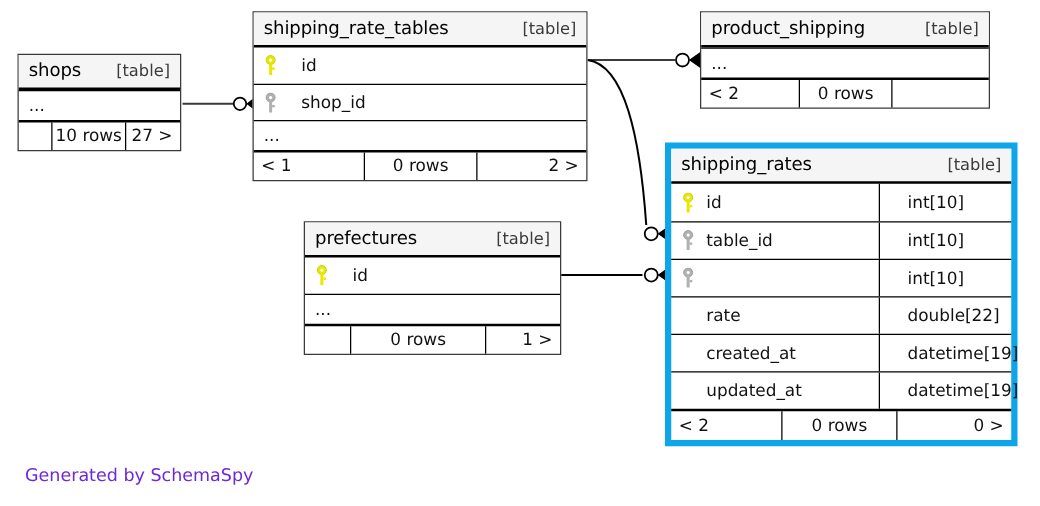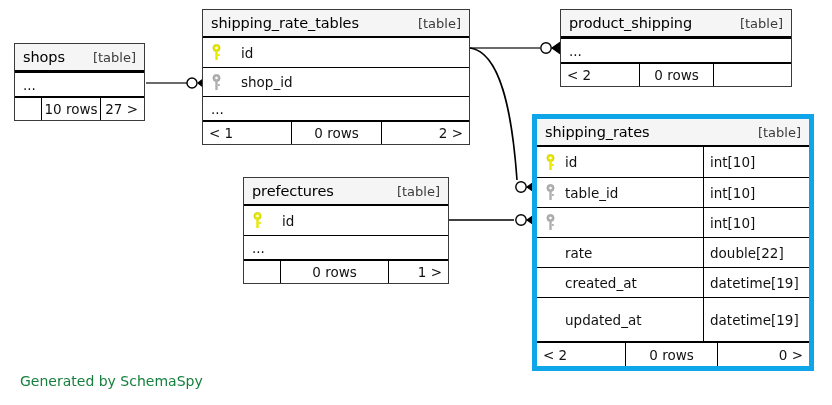--- a/index.html
+++ b/index.html
@@ -74,21 +74,21 @@
     box-sizing: border-box;
     padding-left: 8px;
     min-width: 0;
   }
   .col-type {
     flex: 0 0 auto;
     display: flex;
     align-items: center;
     box-sizing: border-box;
     border-left: 1px solid #000000;
-    padding-left: 6px;
+    padding-left: 22px;
     font-size: 13.5px;
     color: #111111;
     white-space: nowrap;
   }
   .keyslot {
     width: 20px;
     flex: 0 0 20px;
     display: flex;
     align-items: center;
     justify-content: flex-start;
@@ -125,21 +125,21 @@
     white-space: nowrap;
     overflow: hidden;
   }
   .fc-left { justify-content: flex-start; padding-left: 6px; }
   .fc-center { justify-content: center; }
   .fc-right { justify-content: flex-end; padding-right: 6px; }
   .fc-div { border-left: 1px solid #000000; }
   .credit {
     position: absolute;
     font-size: 14px;
-    color: #15803d;
+    color: #6d28d9;
     white-space: nowrap;
   }
   .keyicon { display: block; }
 </style>
 </head>
 <body>
 
 <div id="canvas">
 
   <svg class="edges" viewBox="0 0 832 405" xmlns="http://www.w3.org/2000/svg">
@@ -333,21 +333,21 @@
     </div>
 
     <div class="col-row" style="height:30px;">
       <div class="col-left">
         <span class="keyslot"></span>
         <span class="col-label">created_at</span>
       </div>
       <div class="col-type" style="width:106px;">datetime[19]</div>
     </div>
 
-    <div class="col-row" style="height:44px;">
+    <div class="col-row" style="height:30px;">
       <div class="col-left">
         <span class="keyslot"></span>
         <span class="col-label">updated_at</span>
       </div>
       <div class="col-type" style="width:106px;">datetime[19]</div>
     </div>
 
     <div class="footer-row" style="height:25px;">
       <div class="footer-cell fc-left" style="width:88px;">&lt; 2</div>
       <div class="footer-cell fc-center fc-div" style="flex:1 1 auto;">0 rows</div>

